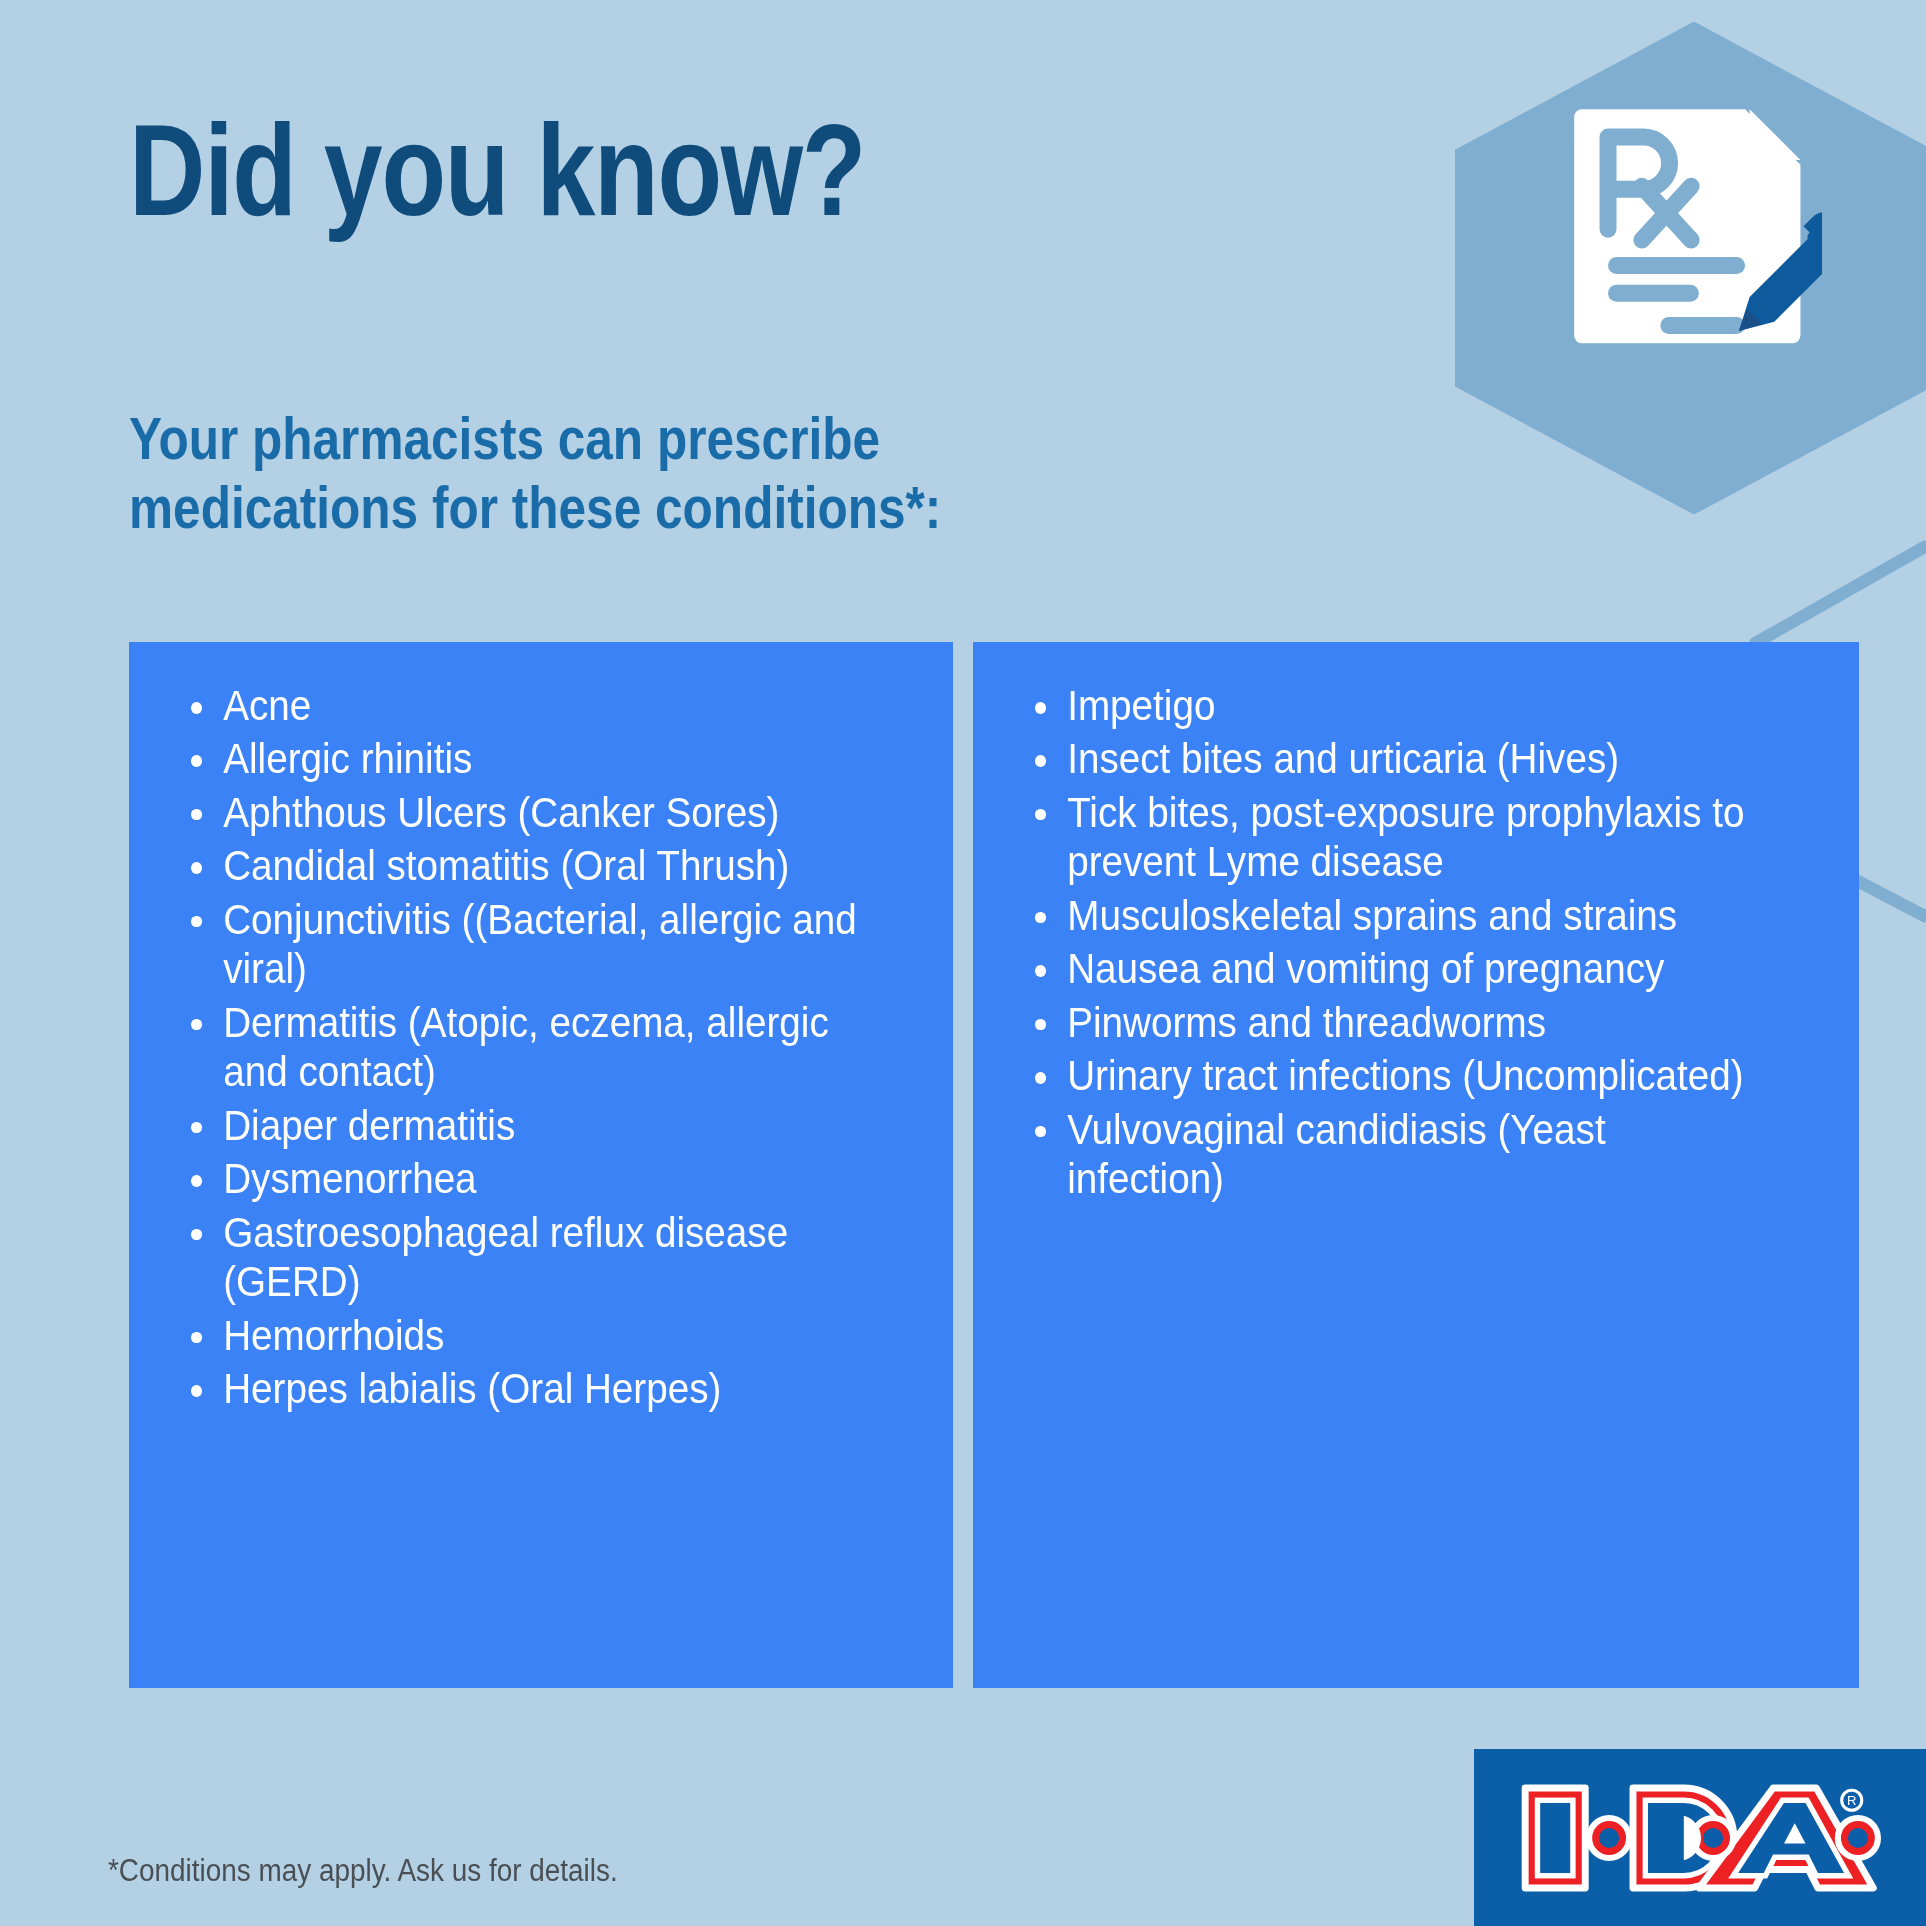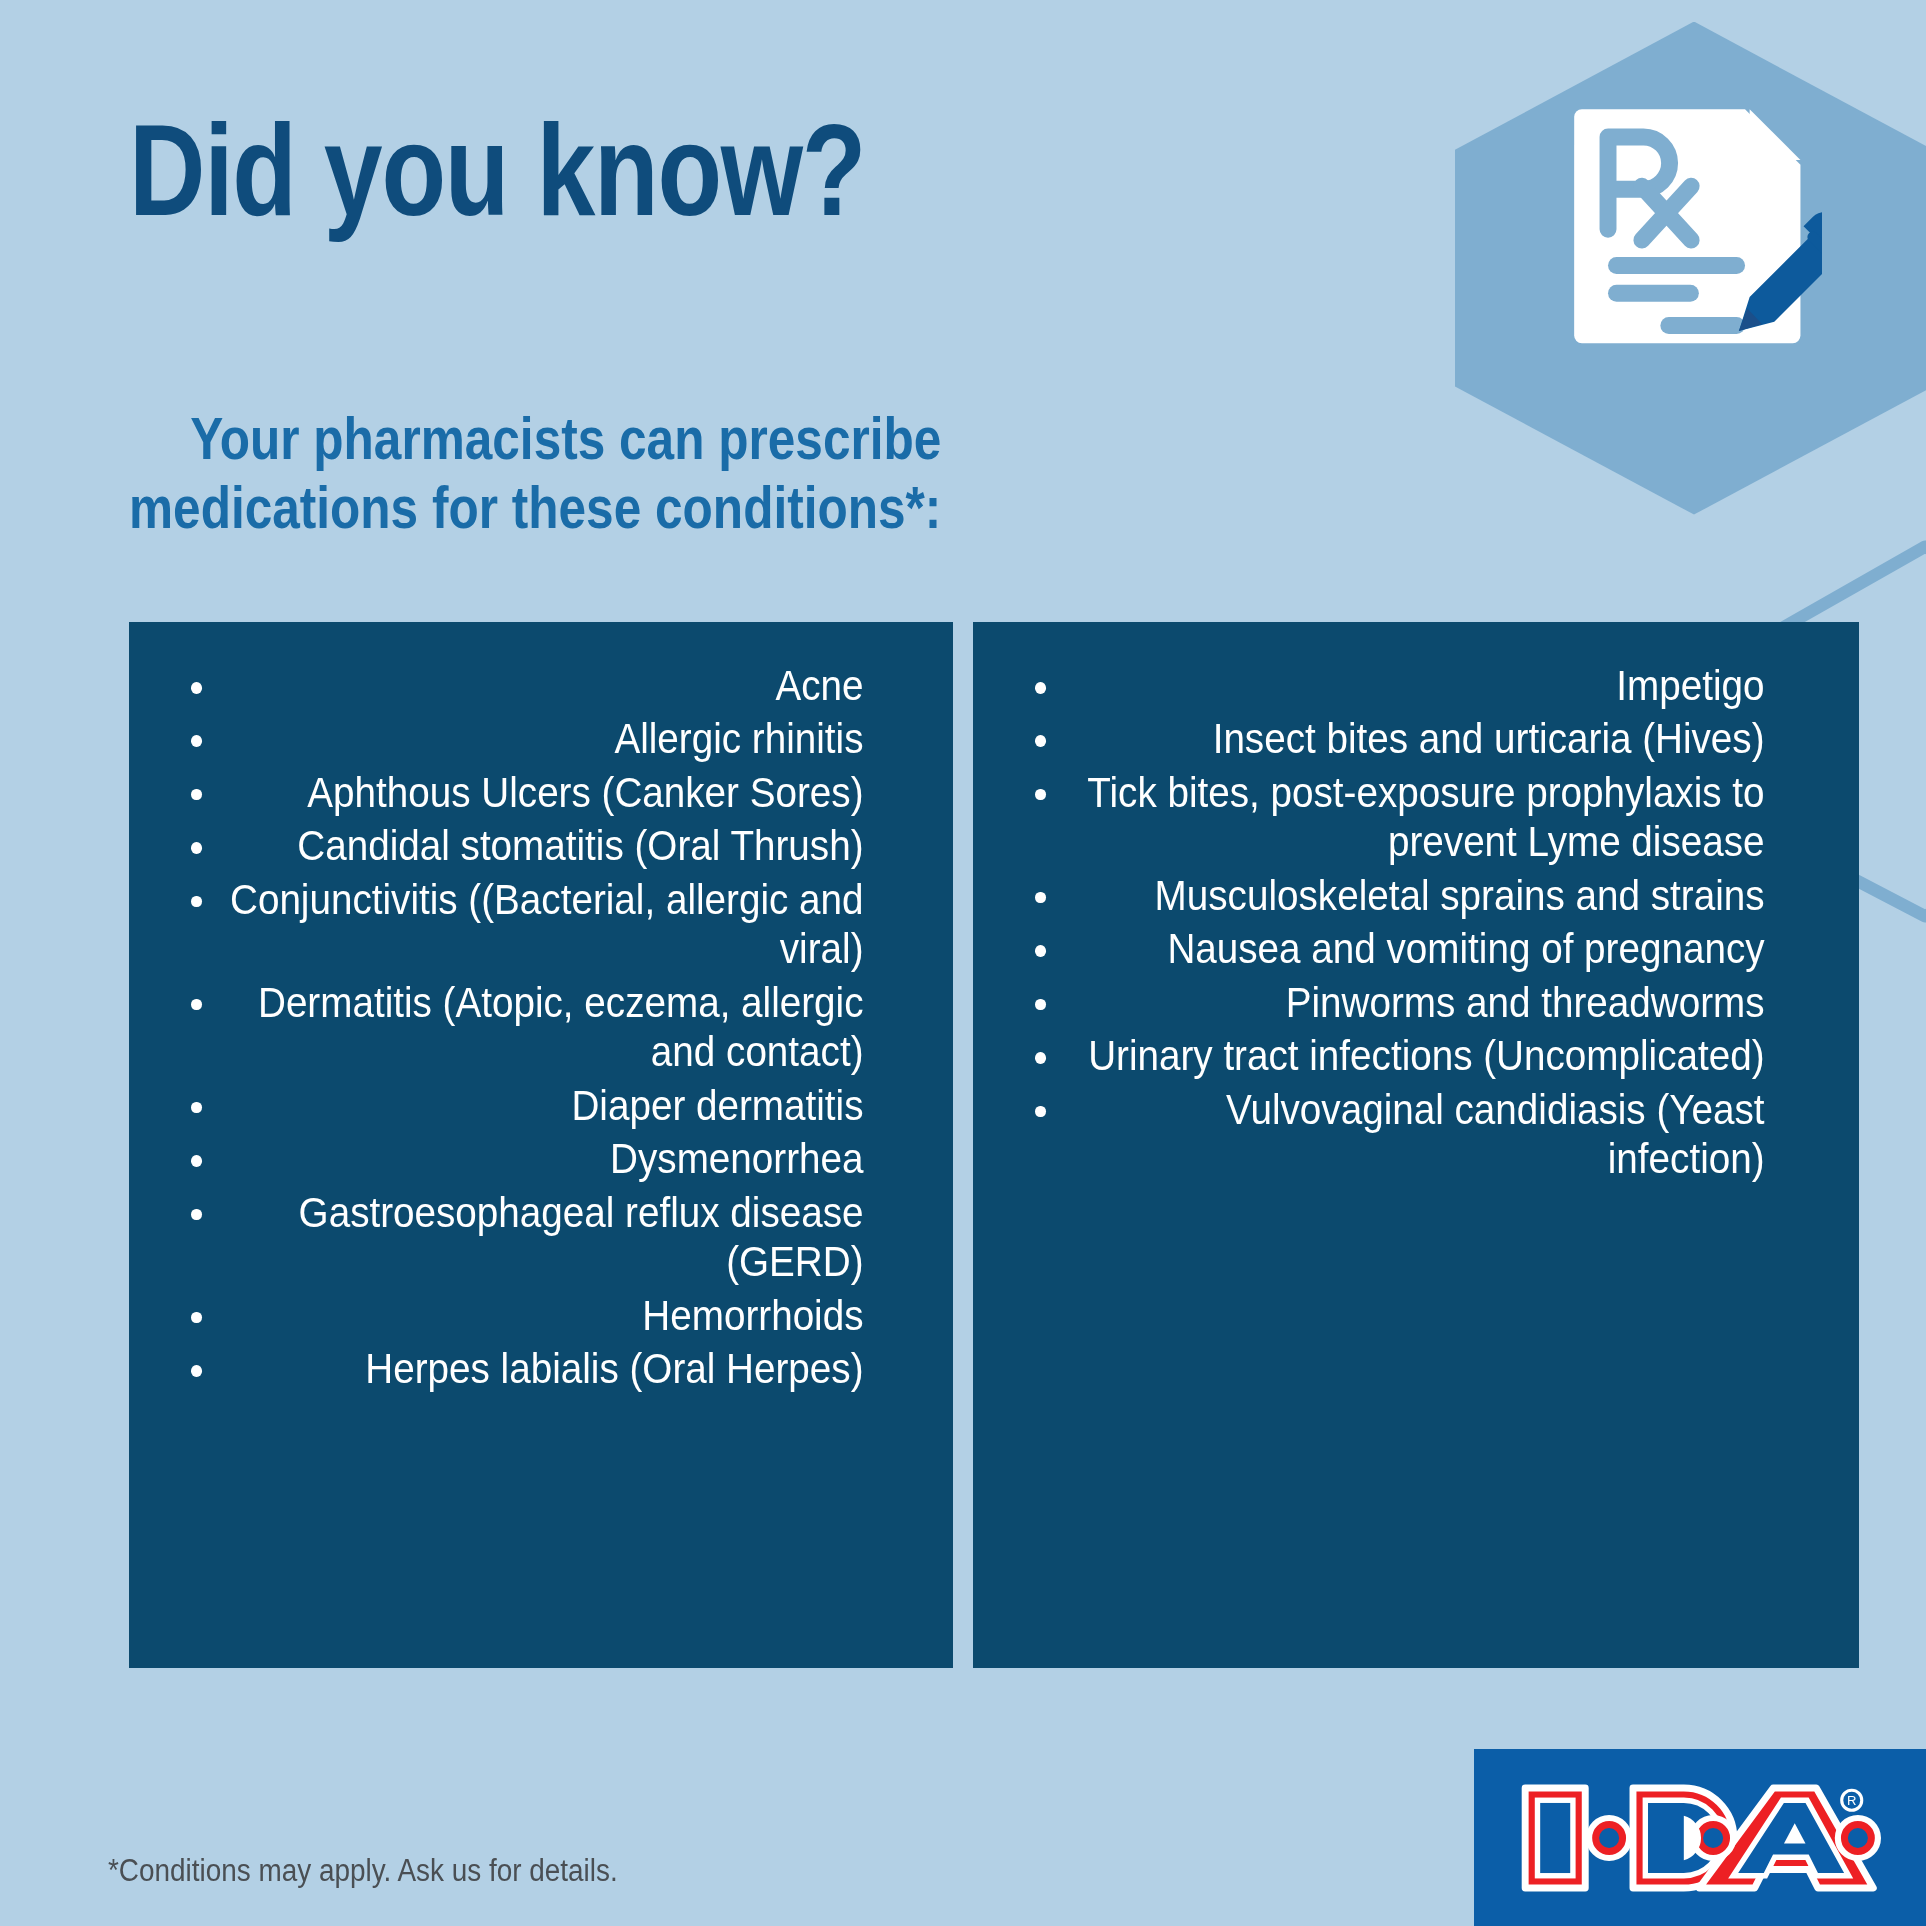--- a/index.html
+++ b/index.html
@@ -2,21 +2,21 @@
 <html style="font-size:12.3px"><head>
 <meta charset="utf-8">
 <style>
   html,body{margin:0;padding:0;}
   body{
     width:1926px;height:1926px;
     background:#b3d0e5;
     font-family:"Liberation Sans", sans-serif;
     position:relative;overflow:hidden;
   }
-  .stage{position:absolute;inset:0;text-align:right;}
+  .stage{position:absolute;inset:0;}
 
   
   .hex-filled{
     position:absolute;
     left:1455px;top:21.6px;
     width:478px;height:493px;
     background:#7faed0;
     clip-path:polygon(50% 0%, 100% 26%, 100% 74%, 50% 100%, 0% 74%, 0% 26%);
   }
   .hex-outline{
@@ -55,22 +55,22 @@
     font-weight:bold;
     line-height:1.17;
     transform:scaleX(0.84);
     transform-origin:left top;
     white-space:nowrap;
   }
 
   
   .panel{
     position:absolute;
-    top:622px;height:1046px;
-    background:#0c4a6e;
+    top:642px;height:1046px;
+    background:#3b82f6;
   }
   .panel-left{left:129px;width:824px;}
   .panel-right{left:973px;width:886px;}
 
   .list{
     list-style:none;
     margin:0;
     padding:39px 31px 0 62px;
   }
   .list li{

